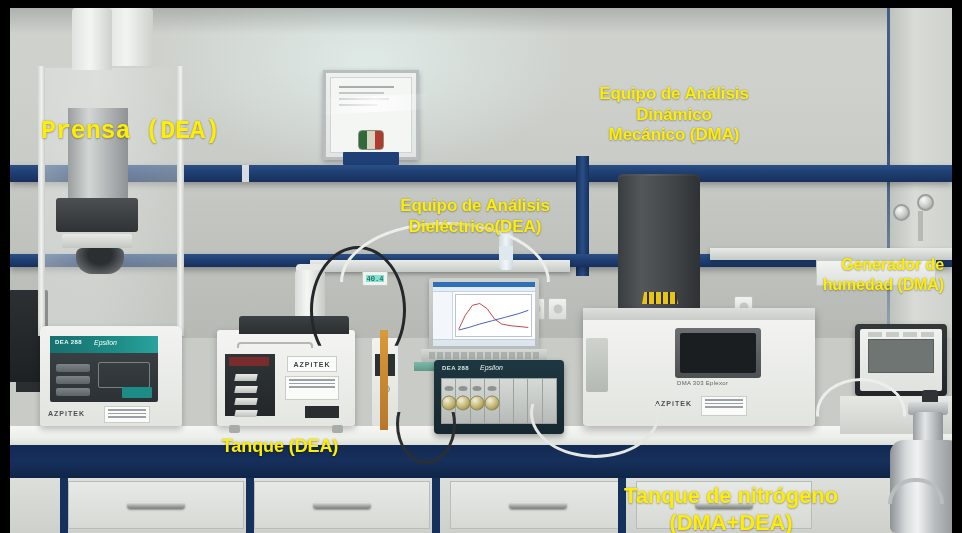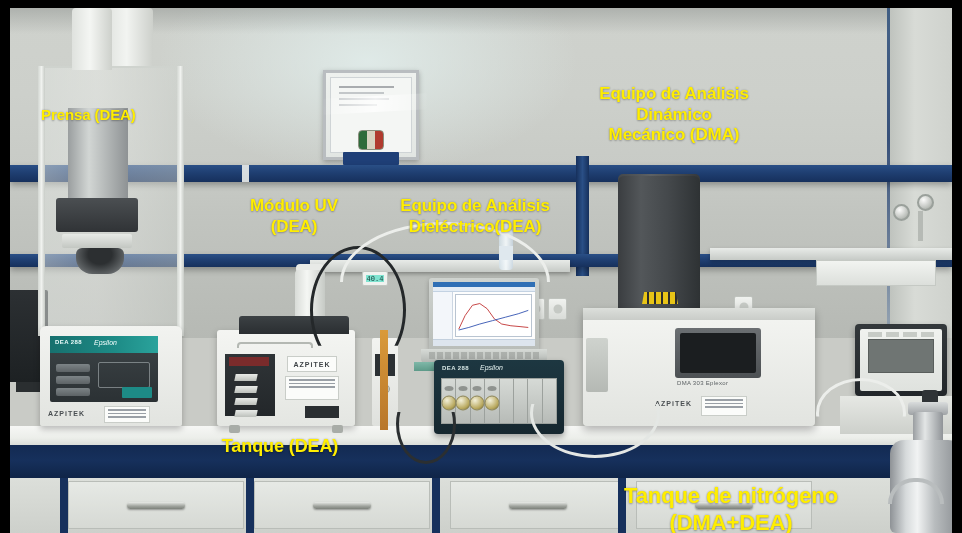--- a/index.html
+++ b/index.html
@@ -668,32 +668,32 @@
     <div class="tank-neck"></div>
     <div class="tank-body"></div>
     <div class="tank-handle"></div>
 
     <div class="cable" style="left:300px; top:238px; width:96px; height:128px; border-color:#24282a; clip-path: inset(0 0 22% 0);"></div>
     <div class="tube" style="left:330px; top:214px; width:210px; height:120px; border-color:#eceeeb; clip-path: inset(0 0 50% 0);"></div>
     <div class="tube" style="left:520px; top:360px; width:130px; height:90px; border-color:#e4e7e4; clip-path: inset(40% 0 0 0);"></div>
     <div class="cable" style="left:386px; top:376px; width:60px; height:80px; border-color:#2b2f31; clip-path: inset(35% 0 0 0);"></div>
     <div class="tube" style="left:806px; top:370px; width:90px; height:70px; border-color:#eceeeb; clip-path: inset(0 0 45% 0);"></div>
 
-    <div class="anno l" style="left:31px;  top:98px;  width:180px; font-size:15px;">Prensa (DEA)</div>
-
-    <div class="anno c" style="left:218px; top:188px; width:132px; font-size:17px;">Módulo UV
-(DEA)</div>
+    <div class="anno l" style="left:31px;  top:109px;  width:180px; font-size:25px;font-family:Liberation Mono, monospace;">Prensa (DEA)</div>
+
 
     <div class="anno c" style="left:364px; top:188px; width:202px; font-size:17px;">Equipo de Análisis
 Dieléctrico(DEA)</div>
 
     <div class="anno c" style="left:556px; top:76px;  width:216px; font-size:17px;">Equipo de Análisis
 Dinámico
 Mecánico (DMA)</div>
 
+    <div class="anno r" style="left:750px; top:247px; width:184px; font-size:16px;">Generador de
+humedad (DMA)</div>
 
     <div class="anno c" style="left:182px; top:428px; width:176px; font-size:18px;">Tanque (DEA)</div>
 
     <div class="anno c" style="left:596px; top:475px; width:250px; font-size:22px;">Tanque de nitrógeno
 (DMA+DEA)</div>
 
   </div>
 </div>
 
 </body></html>

